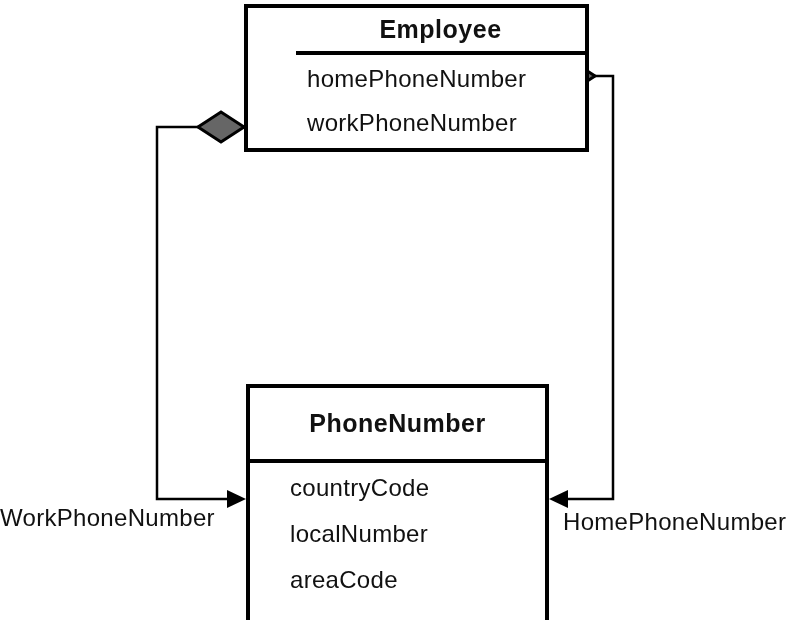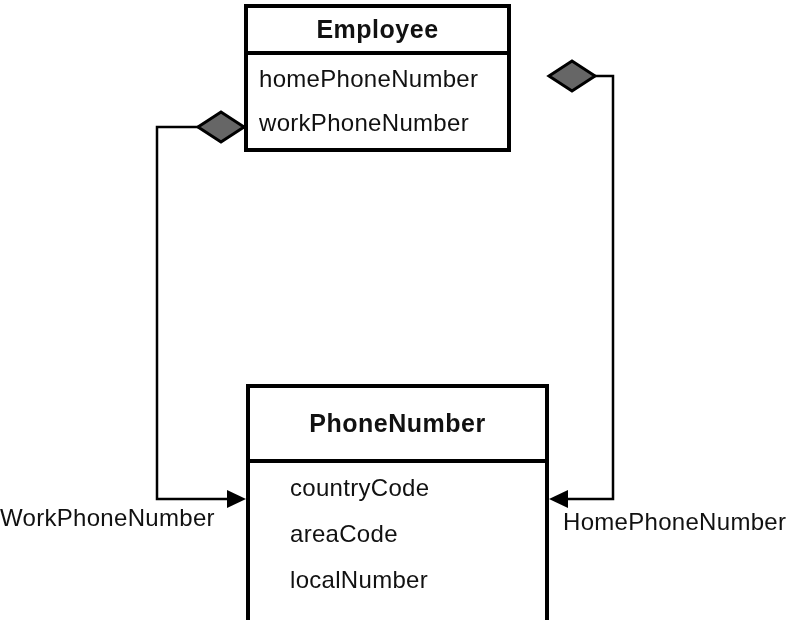--- a/index.html
+++ b/index.html
@@ -43,21 +43,21 @@
     padding-top: 2px;
   }
   .uml-attr {
     padding-left: 11px;
     font-size: 24px;
     letter-spacing: 0.3px;
     color: #111111;
     display: flex;
     align-items: center;
   }
-  #employee-box { left: 244px; top: 4px; width: 267px; height: 148px; }
+  #employee-box { left: 244px; top: 4px; width: 345px; height: 148px; padding-left: 48px; }
   #employee-box .uml-title { height: 47px; }
   #employee-box .uml-attr { height: 44px; }
   #phonenumber-box { left: 246px; top: 384px; width: 303px; height: 280px; }
   #phonenumber-box .uml-title { height: 75px; }
   #phonenumber-box .uml-attr { height: 46px; padding-left: 40px; }
   .edge-label {
     position: absolute;
     font-size: 24px;
     letter-spacing: 0.3px;
     color: #111111;
@@ -87,21 +87,21 @@
     <div class="uml-attrs">
       <div class="uml-attr">homePhoneNumber</div>
       <div class="uml-attr">workPhoneNumber</div>
     </div>
   </div>
 
   <div class="uml-class" id="phonenumber-box">
     <div class="uml-title">PhoneNumber</div>
     <div class="uml-attrs">
       <div class="uml-attr">countryCode</div>
+      <div class="uml-attr">localNumber</div>
       <div class="uml-attr">areaCode</div>
-      <div class="uml-attr">localNumber</div>
     </div>
   </div>
 
   <div class="edge-label" id="work-label">WorkPhoneNumber</div>
   <div class="edge-label" id="home-label">HomePhoneNumber</div>
 
 </div>
 
 </body></html>

